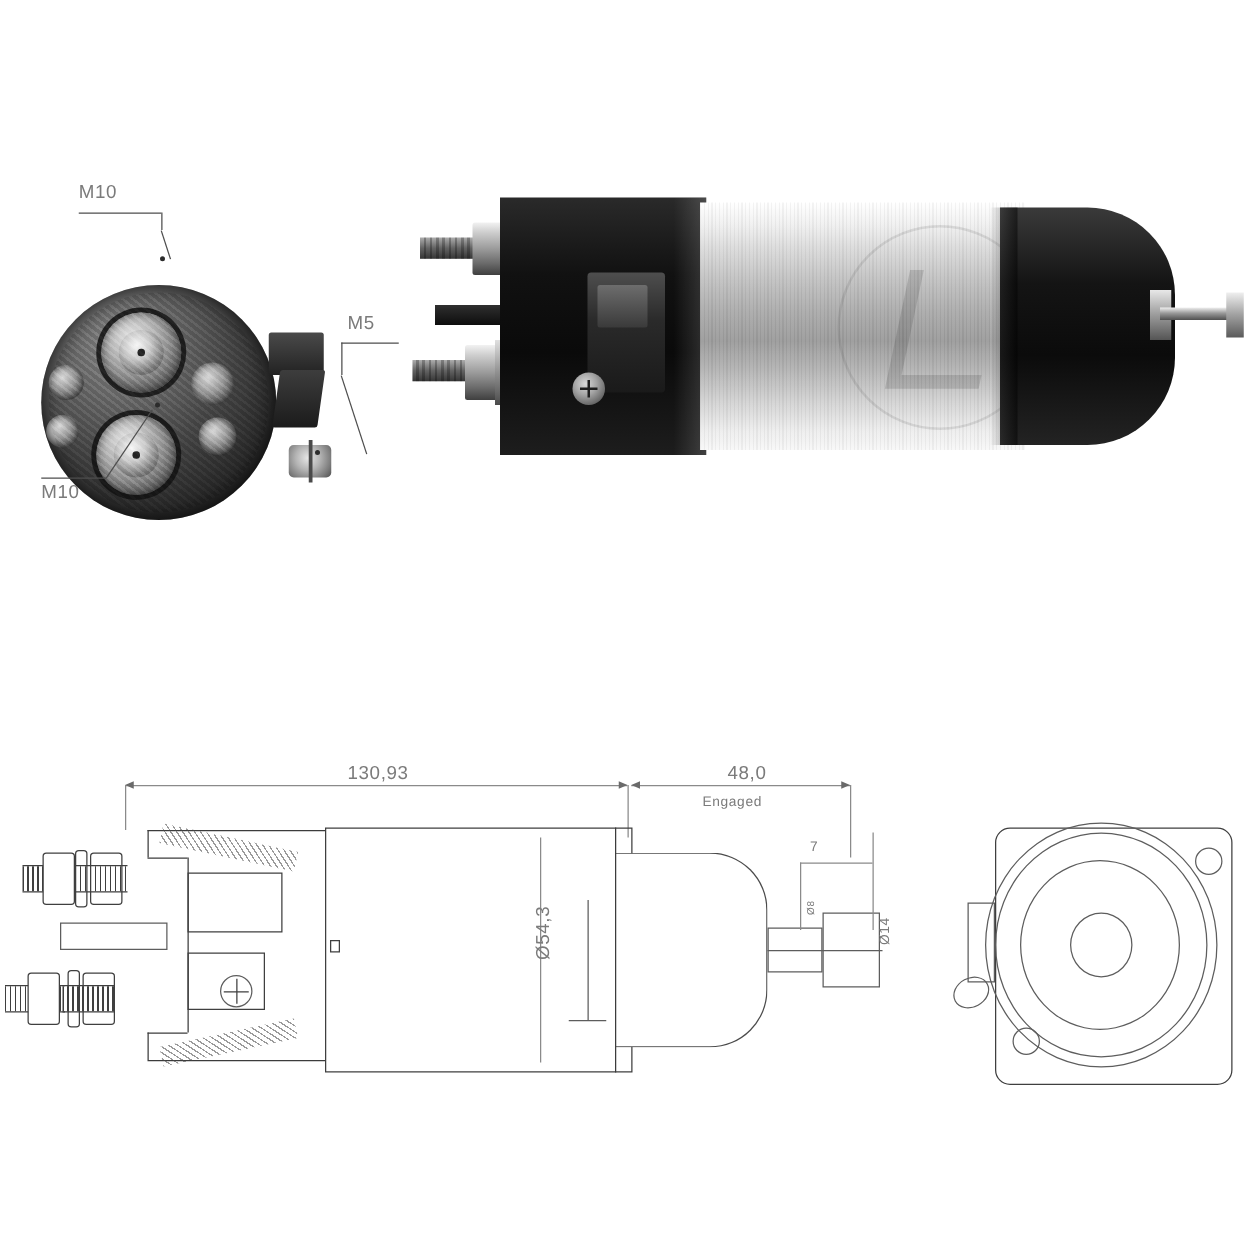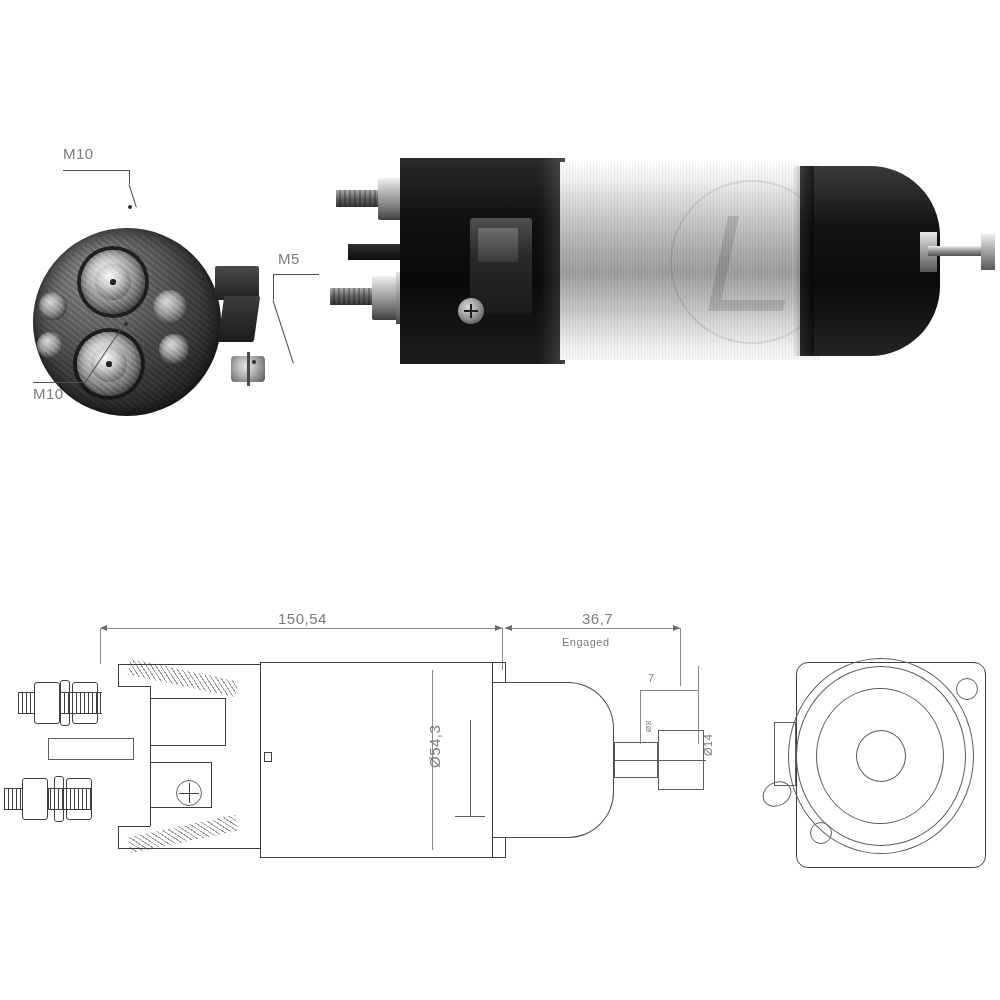--- a/index.html
+++ b/index.html
@@ -300,28 +300,28 @@
     </div>
 
     <div class="plungercap"></div>
     <div class="shaftnut"></div>
     <div class="shaft"></div>
     <div class="shaftend"></div>
   </div>
 
   <div class="tech">
 
-    <div class="lbl" style="left:278px;top:30px;">150,54</div>
+    <div class="lbl" style="left:278px;top:30px;">130,93</div>
     <div class="dimline h" style="left:100px;top:48px;width:402px;"></div>
     <div class="arrowL" style="left:100px;top:45px;"></div>
     <div class="arrowR" style="left:495px;top:45px;"></div>
     <div class="dimline v" style="left:100px;top:48px;height:36px;"></div>
     <div class="dimline v" style="left:502px;top:48px;height:42px;"></div>
 
-    <div class="lbl" style="left:582px;top:30px;">36,7</div>
+    <div class="lbl" style="left:582px;top:30px;">48,0</div>
     <div class="lbl small" style="left:562px;top:56px;">Engaged</div>
     <div class="dimline h" style="left:505px;top:48px;width:175px;"></div>
     <div class="arrowL" style="left:505px;top:45px;"></div>
     <div class="arrowR" style="left:673px;top:45px;"></div>
     <div class="dimline v" style="left:680px;top:48px;height:58px;"></div>
 
     <div class="threaddraw" style="left:18px;top:112px;width:48px;height:22px;"></div>
     <div class="hexdraw" style="left:34px;top:102px;width:26px;height:42px;"></div>
     <div class="hexdraw" style="left:60px;top:100px;width:10px;height:46px;"></div>
     <div class="hexdraw" style="left:72px;top:102px;width:26px;height:42px;"></div>

